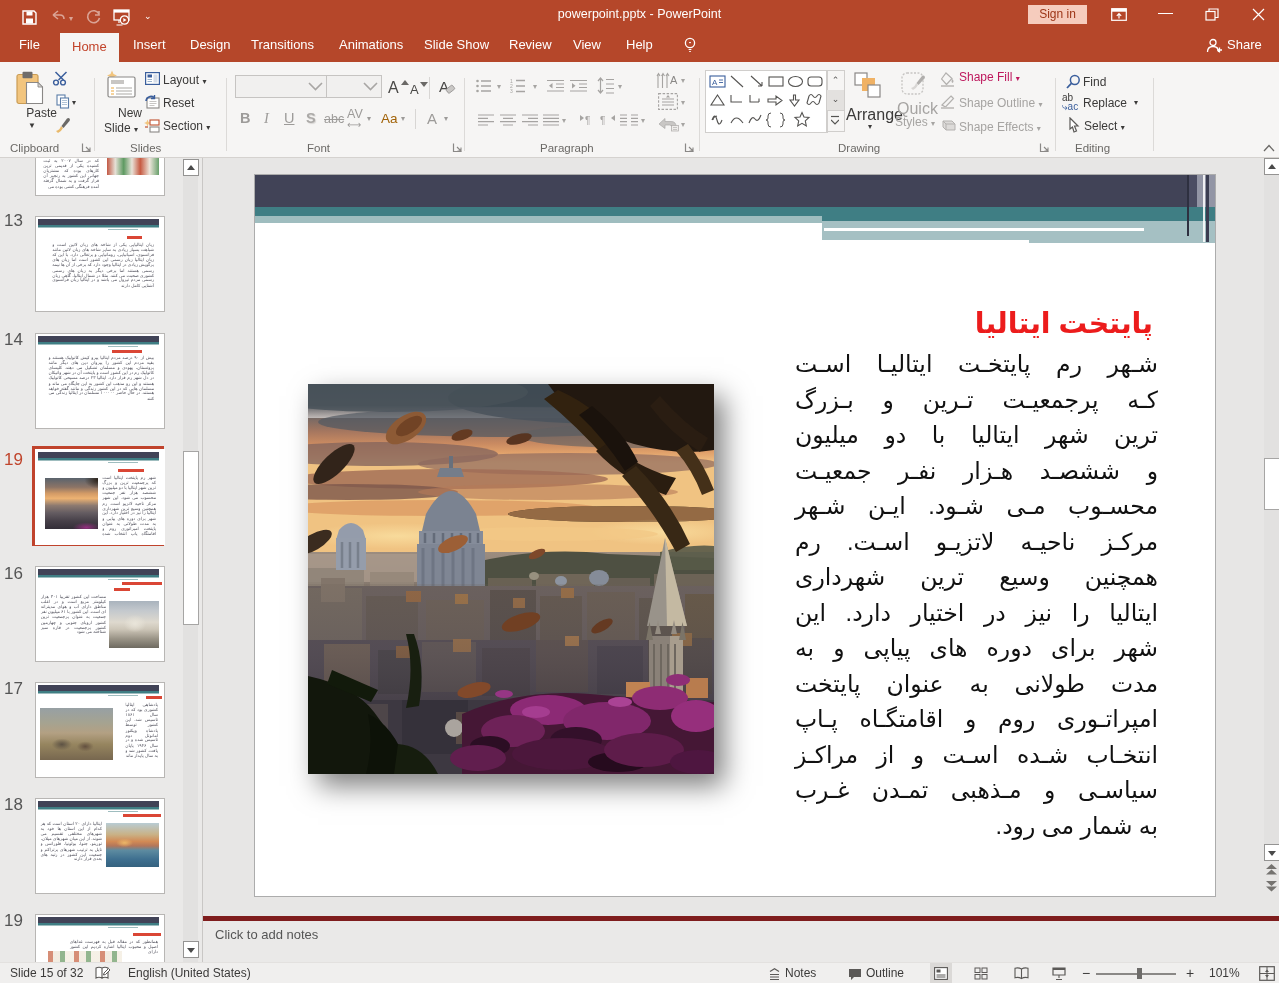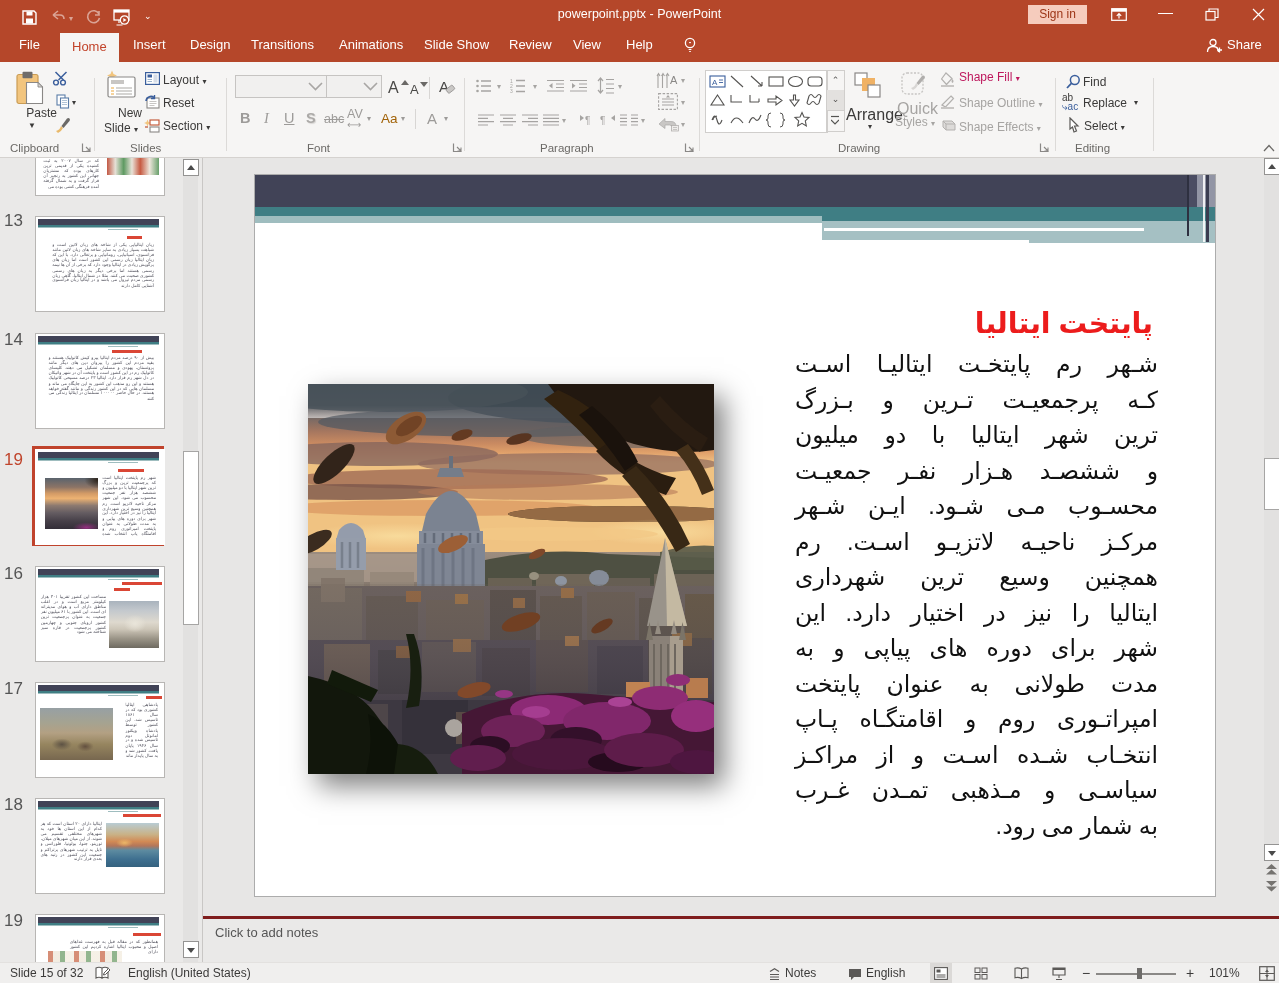--- a/index.html
+++ b/index.html
@@ -14,21 +14,21 @@
 .thumb{position:absolute;left:35px;width:126px;height:94px;background:#fff;border:1px solid #ACAAA8}
 .thumbnum{position:absolute;left:4px;font-size:14px;color:#3f3f3f}
 .mnavy{position:absolute;left:2px;top:2px;width:121px;height:6px;background:#414357}
 .mteal{position:absolute;left:2px;top:8px;width:121px;height:1.6px;background:#3F7E84}
 .mlteal{position:absolute;left:2px;top:9.6px;width:121px;height:1.2px;background:#9FBDBF}
 .mline{position:absolute;left:72px;top:12px;width:30px;height:1px;background:#9FBDBF}
 .mtitle{position:absolute;height:3px;background:#DA4635}
 .mtext{position:absolute;font-size:4.6px;line-height:5.35px;color:#51515c;direction:rtl;text-align:justify;font-family:"Liberation Sans","DejaVu Sans",sans-serif;overflow:hidden;transform:scale(.96);transform-origin:top right}
 #mainarea{left:203px;top:158px;width:1076px;height:758px;background:#E7E6E5}
 #slide{position:absolute;left:51px;top:16px;width:960px;height:721px;background:#fff;border:1px solid #ACACAC}
-#notesarea{left:203px;top:916px;width:1076px;height:46px;background:#EAE9E8;border-top:3px solid #7f1d1d}
+#notesarea{left:203px;top:916px;width:1076px;height:46px;background:#EAE9E8;border-top:5px solid #7f1d1d}
 #statusbar{left:0;top:962px;width:1279px;height:21px;background:#F0EFEE;border-top:1px solid #E3E1DF;font-size:12px;color:#444}
 .thumb{position:absolute;left:35px;width:128px;background:#fff;border:1px solid #B8B6B4}
 .thumbnum{position:absolute;left:4px;font-size:17px;color:#555}
 .fa{font-family:"Liberation Sans","DejaVu Sans",sans-serif}
 .jl{text-align:justify;text-align-last:justify}
 </style></head>
 <body>
 <div class="abs" id="titlebar">
  <svg class="abs" style="left:22px;top:10px" width="15" height="15" viewBox="0 0 15 15">
       <path d="M1 1h11l2 2v11H1z" fill="none" stroke="#fff" stroke-width="1.4"></path>
@@ -682,21 +682,21 @@
     </svg>
  <div class="abs" style="left:128px;top:3px;color:#3b3a39">English (United States)</div>
  <svg class="abs" style="left:768px;top:5px" width="13" height="12" viewBox="0 0 13 12">
       <path d="M2 3.5 L6.5 .8 L11 3.5" fill="none" stroke="#5b5957" stroke-width="1.2"></path>
       <path d="M2 6.5 h9 M2 9 h9 M2 11.5 h9" stroke="#5b5957" stroke-width="1.2"></path>
     </svg>
  <div class="abs" style="left:785px;top:3px;color:#3b3a39">Notes</div>
  <svg class="abs" style="left:848px;top:5px" width="14" height="12" viewBox="0 0 14 12">
       <path d="M1 1 h12 v8 h-7 l-3 3 v-3 h-2z" fill="#5b5957"></path>
     </svg>
- <div class="abs" style="left:866px;top:3px;color:#3b3a39">English</div>
+ <div class="abs" style="left:866px;top:3px;color:#3b3a39">Outline</div>
  <div class="abs" style="left:930px;top:0;width:22px;height:21px;background:#DBD9D7"></div>
  <svg class="abs" style="left:934px;top:4px" width="14" height="13" viewBox="0 0 14 13">
       <rect x=".6" y=".6" width="12.8" height="11.8" fill="#fff" stroke="#5b5957" stroke-width="1.1"></rect>
       <rect x="2.5" y="2.5" width="4" height="3" fill="#5b5957"></rect>
       <path d="M2.5 8h9M2.5 10h9" stroke="#5b5957" stroke-width="1"></path>
     </svg>
  <svg class="abs" style="left:974px;top:4px" width="14" height="13" viewBox="0 0 14 13">
       <g fill="none" stroke="#5b5957" stroke-width="1">
         <rect x="1" y="1" width="5" height="4.5"></rect>
         <rect x="8" y="1" width="5" height="4.5"></rect>

